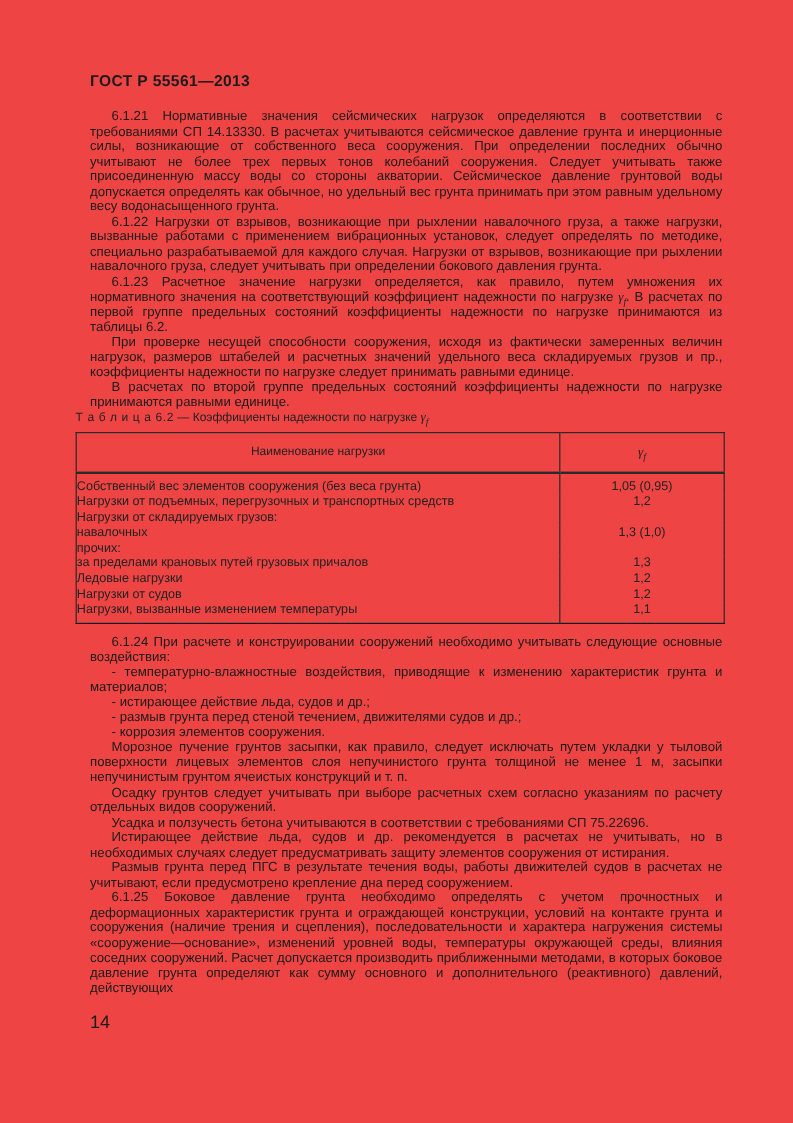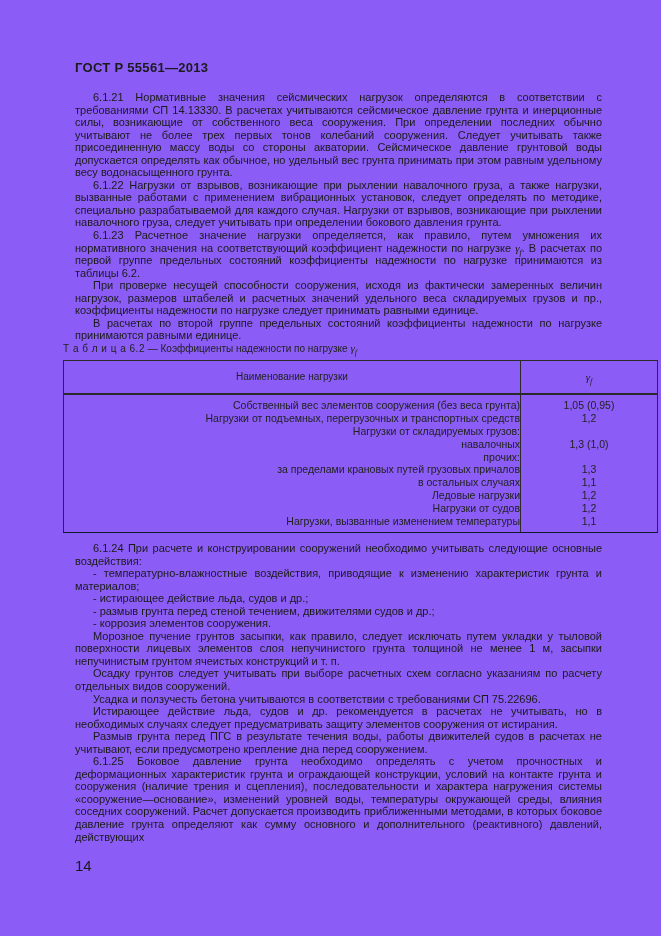--- a/index.html
+++ b/index.html
@@ -1,19 +1,19 @@
 <!DOCTYPE html>
 <html lang="ru"><head>
 <meta charset="utf-8">
 <style>
   html, body { margin:0; padding:0; background:#e8e8e8; }
   .page {
     position:relative;
     width:661px; height:936px;
-    background:#8b5cf6;
+    background:#ef4444;
     font-family:"Liberation Sans", sans-serif;
     color:#1b1b1b;
     overflow:hidden;
     margin:0 auto;
   }
   .content {
     position:absolute;
     left:75px; top:60px;
     width:527px;
   }
@@ -46,21 +46,21 @@
     font-size:10px;
     line-height:12px;
     text-align:left;
     text-indent:0;
     color:#222;
   }
   .table-caption .cap-label { letter-spacing:0.5px; }
   .doc-table {
     border-collapse:collapse;
     margin-left:-12px;
-    width:595px;
+    width:541px;
     font-size:10.5px;
     color:#222;
     margin-bottom:9px;
   }
   .doc-table th, .doc-table td {
     border:0;
     padding:0;
     vertical-align:middle;
   }
   .doc-table thead th {
@@ -74,21 +74,21 @@
   .doc-table tbody td {
     border-left:1px solid #2a2a2a;
     border-right:1px solid #2a2a2a;
     line-height:12.9px;
   }
   .doc-table tbody tr:first-child td { padding-top:4px; }
   .doc-table tbody tr:last-child td {
     padding-bottom:4px;
     border-bottom:1px solid #0f172a;
   }
-  .name-cell { text-align:right;margin-left:35px; }
+  .name-cell { text-align:left;margin-left:35px; }
   .val-cell  { text-align:center; width:136px; }
   .ind0 { padding-left:12px; }
   .ind1 { padding-left:26px; }
   .ind2 { padding-left:40px; }
   .page-number {
     margin-top:14px;
     font-size:15px;
     text-align:left;
     text-indent:0;
   }
@@ -137,24 +137,20 @@
         </tr>
         <tr>
           <td class="name-cell ind1">прочих:</td>
           <td class="val-cell"></td>
         </tr>
         <tr>
           <td class="name-cell ind2">за пределами крановых путей грузовых причалов</td>
           <td class="val-cell">1,3</td>
         </tr>
         <tr>
-          <td class="name-cell ind2">в остальных случаях</td>
-          <td class="val-cell">1,1</td>
-        </tr>
-        <tr>
           <td class="name-cell ind0">Ледовые нагрузки</td>
           <td class="val-cell">1,2</td>
         </tr>
         <tr>
           <td class="name-cell ind0">Нагрузки от судов</td>
           <td class="val-cell">1,2</td>
         </tr>
         <tr>
           <td class="name-cell ind0">Нагрузки, вызванные изменением температуры</td>
           <td class="val-cell">1,1</td>

